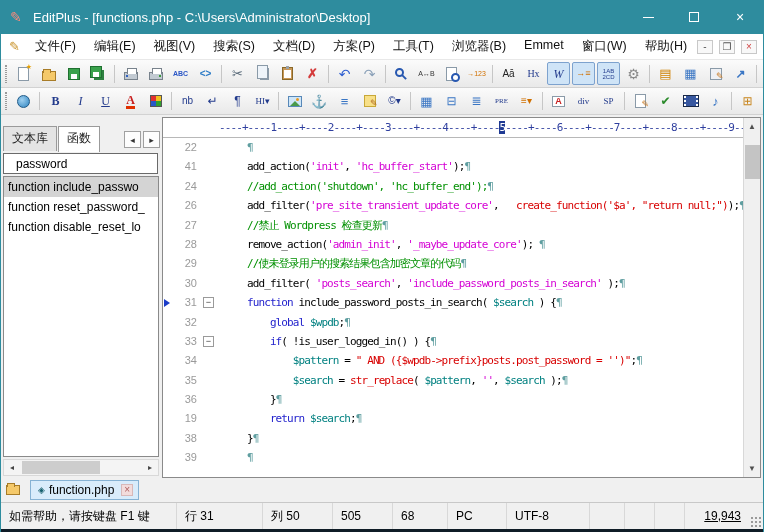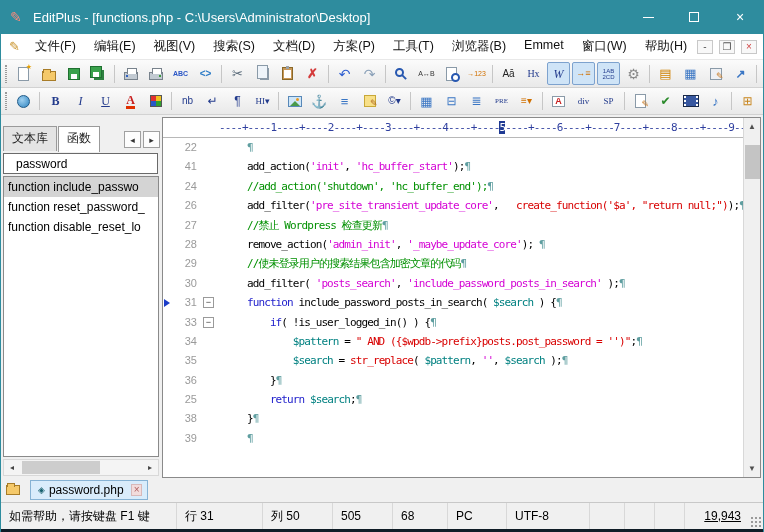--- a/index.html
+++ b/index.html
@@ -395,44 +395,45 @@
         <div class="code-lines" id="code-lines">
             <div class="code-line"><span class="lnum">22</span><span class="seg-p">¶</span></div>
             <div class="code-line"><span class="lnum">41</span><span class="seg-t">add_action(</span><span class="seg-s">'init'</span><span class="seg-t">, </span><span class="seg-s">'hc_buffer_start'</span><span class="seg-t">);</span><span class="seg-p">¶</span></div>
             <div class="code-line"><span class="lnum">24</span><span class="seg-c">//add_action('shutdown', 'hc_buffer_end');</span><span class="seg-p">¶</span></div>
             <div class="code-line"><span class="lnum">26</span><span class="seg-t">add_filter(</span><span class="seg-s">'pre_site_transient_update_core'</span><span class="seg-t">,   </span><span class="seg-f">create_function('$a', "return null;")</span><span class="seg-t">);</span><span class="seg-p">¶</span></div>
             <div class="code-line"><span class="lnum">27</span><span class="seg-c">//禁止 Wordpress 检查更新</span><span class="seg-p">¶</span></div>
             <div class="code-line"><span class="lnum">28</span><span class="seg-t">remove_action(</span><span class="seg-s">'admin_init'</span><span class="seg-t">, </span><span class="seg-s">'_maybe_update_core'</span><span class="seg-t">); </span><span class="seg-p">¶</span></div>
             <div class="code-line"><span class="lnum">29</span><span class="seg-c">//使未登录用户的搜索结果包含加密文章的代码</span><span class="seg-p">¶</span></div>
             <div class="code-line"><span class="lnum">30</span><span class="seg-t">add_filter( </span><span class="seg-s">'posts_search'</span><span class="seg-t">, </span><span class="seg-s">'include_password_posts_in_search'</span><span class="seg-t"> );</span><span class="seg-p">¶</span></div>
             <div class="code-line"><span class="cur-marker"></span><span class="lnum">31</span><span class="fold-box">−</span><span class="seg-k">function</span><span class="seg-t"> include_password_posts_in_search( </span><span class="seg-v">$search</span><span class="seg-t"> ) {</span><span class="seg-p">¶</span></div>
+            <div class="code-line"><span class="lnum">32</span><span class="seg-t">    </span><span class="seg-k">global</span><span class="seg-t"> </span><span class="seg-v">$wpdb</span><span class="seg-t">;</span><span class="seg-p">¶</span></div>
             <div class="code-line"><span class="lnum">33</span><span class="fold-box">−</span><span class="seg-t">    </span><span class="seg-k">if</span><span class="seg-t">( !is_user_logged_in() ) {</span><span class="seg-p">¶</span></div>
             <div class="code-line"><span class="lnum">34</span><span class="seg-t">        </span><span class="seg-v">$pattern</span><span class="seg-t"> = </span><span class="seg-d">" AND ({$wpdb-&gt;prefix}posts.post_password = '')"</span><span class="seg-t">;</span><span class="seg-p">¶</span></div>
             <div class="code-line"><span class="lnum">35</span><span class="seg-t">        </span><span class="seg-v">$search</span><span class="seg-t"> = </span><span class="seg-f">str_replace</span><span class="seg-t">( </span><span class="seg-v">$pattern</span><span class="seg-t">, </span><span class="seg-s">''</span><span class="seg-t">, </span><span class="seg-v">$search</span><span class="seg-t"> );</span><span class="seg-p">¶</span></div>
             <div class="code-line"><span class="lnum">36</span><span class="seg-t">    }</span><span class="seg-p">¶</span></div>
-            <div class="code-line"><span class="lnum">25</span><span class="seg-t">    </span><span class="seg-k">return</span><span class="seg-t"> </span><span class="seg-v">$search</span><span class="seg-t">;</span><span class="seg-p">¶</span></div>
+            <div class="code-line"><span class="lnum">19</span><span class="seg-t">    </span><span class="seg-k">return</span><span class="seg-t"> </span><span class="seg-v">$search</span><span class="seg-t">;</span><span class="seg-p">¶</span></div>
             <div class="code-line"><span class="lnum">38</span><span class="seg-t">}</span><span class="seg-p">¶</span></div>
             <div class="code-line"><span class="lnum">39</span><span class="seg-p">¶</span></div>
           </div>
       </div>
       <div class="vscroll">
         <span class="vs-btn">▲</span>
         <span class="vs-track">
             <span class="vs-thumb"></span>
           </span>
         <span class="vs-btn">▼</span>
       </div>
     </div>
   </div>
 
   <div class="doctabs">
     <span class="g g-folder-open" style="margin-top:0;"></span>
     <span class="doc-tab">
       <span class="diamond">◈</span>
-      <span>password.php</span>
+      <span>function.php</span>
       <span class="tab-close">×</span>
     </span>
   </div>
 
   <div class="statusbar" id="status-bar">
     <span class="st-seg" style="width: 176px;">如需帮助，请按键盘 F1 键</span>
       <span class="st-seg" style="width: 86px;">行 31</span>
       <span class="st-seg" style="width: 70px;">列 50</span>
       <span class="st-seg" style="width: 60px;">505</span>
       <span class="st-seg" style="width: 55px;">68</span>

